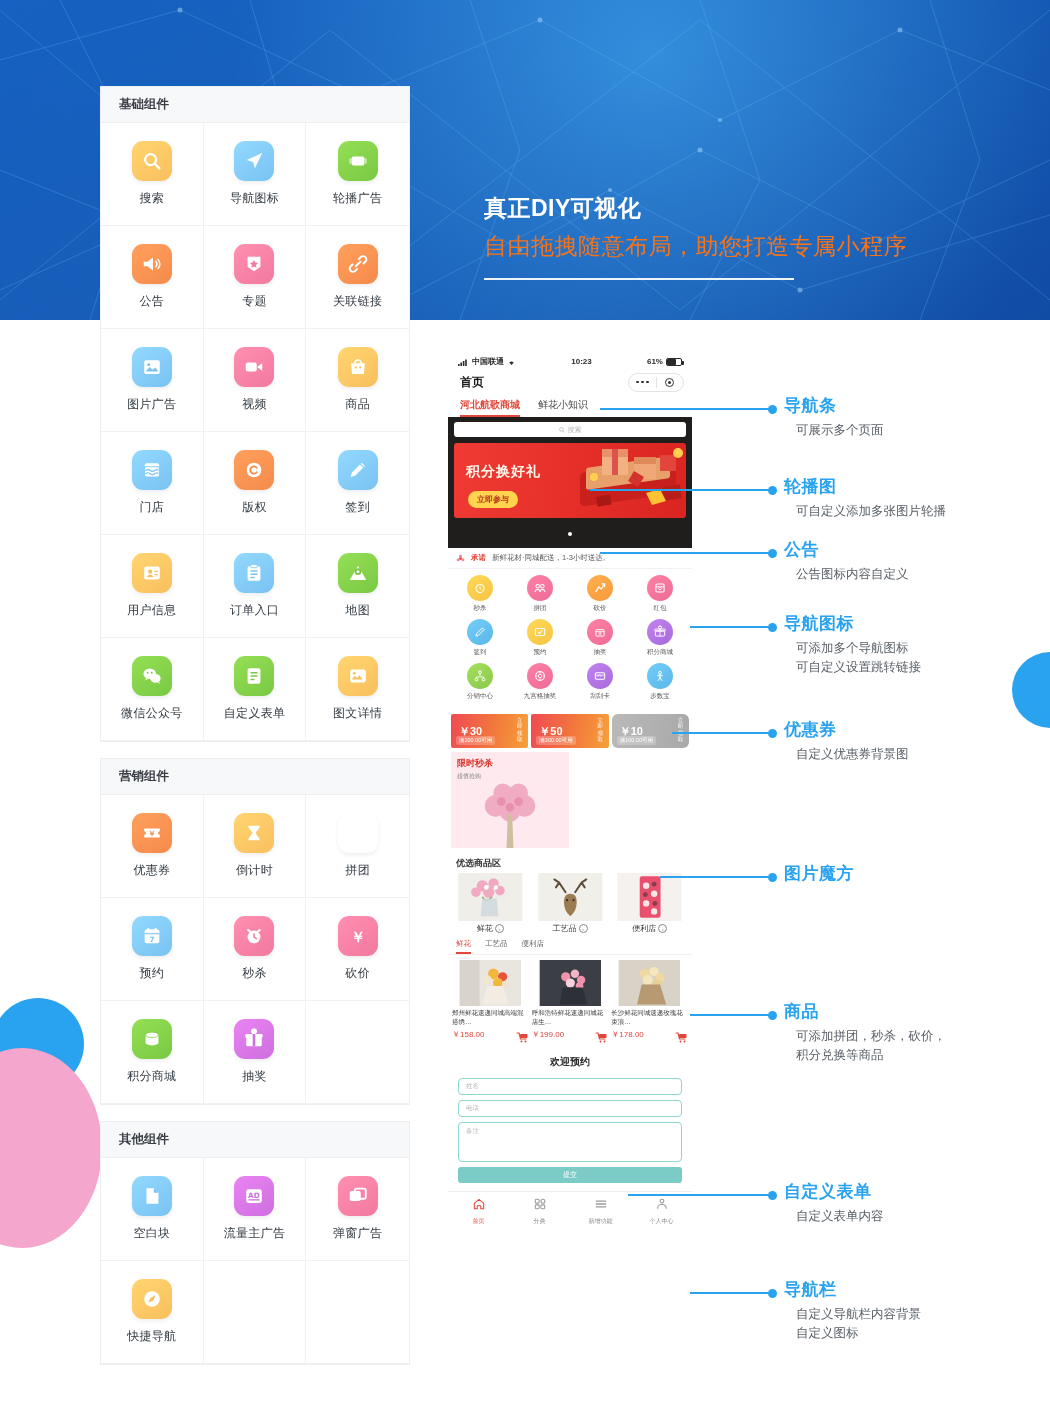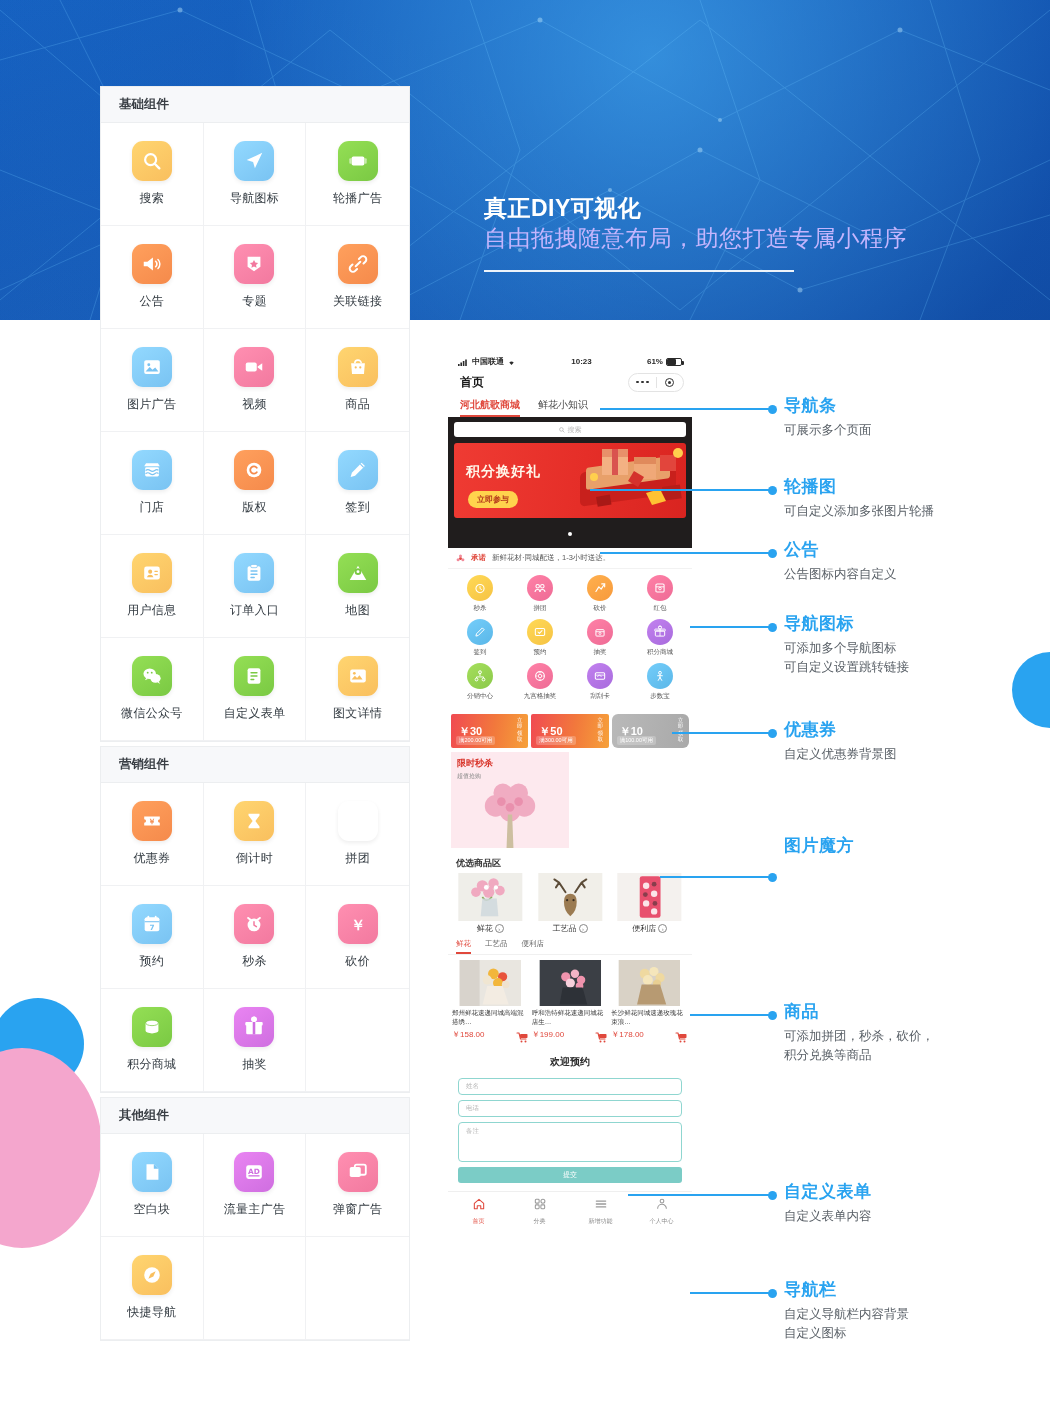--- a/index.html
+++ b/index.html
@@ -42,30 +42,30 @@
     border-radius: 50%; background: #29a3f0;
   }
 
   
   .headline { position: absolute; left: 484px; top: 194px; width: 520px; }
   .headline h1 {
     font-size: 23px; font-weight: bold; color: #ffffff; letter-spacing: .5px;
     line-height: 1.3;
   }
   .headline h2 {
-    font-size: 23px; font-weight: normal; color: #c4b5fd; letter-spacing: .5px;
-    margin-top: 0; line-height: 1.3;
+    font-size: 23px; font-weight: normal; color: #f97316; letter-spacing: .5px;
+    margin-top: 8px; line-height: 1.3;
   }
   .headline .rule {
     margin-top: 16px; width: 310px; height: 2px; background: #ffffff; opacity: .92;
   }
 
   
   .panels { position: absolute; left: 100px; top: 86px; width: 310px; }
-  .panel { background: #fff; border: 1px solid #eceef0; margin-bottom: 4px; }
+  .panel { background: #fff; border: 1px solid #eceef0; margin-bottom: 16px; }
   .panel-head {
     height: 36px; background: #f7f8fa; border-bottom: 1px solid #eceef0;
     display: flex; align-items: center; padding-left: 18px;
     font-size: 12.5px; color: #3a3f45; font-weight: bold;
   }
   .panel-grid { display: flex; flex-wrap: wrap; }
   .cell {
     width: 33.333%; height: 103px;
     border-right: 1px solid #f0f1f3; border-bottom: 1px solid #f0f1f3;
     display: flex; flex-direction: column; align-items: center; justify-content: center;
@@ -230,21 +230,21 @@
     display: flex; border-top: 1px solid #efefef; padding: 5px 0 7px 0;
   }
   .bottomnav .bn { width: 25%; display:flex; flex-direction:column; align-items:center; gap:2px;}
   .bottomnav .bn svg { width: 14px; height: 14px; }
   .bottomnav .bn .bl { font-size: 6px; color: #8a8a8a; }
   .bottomnav .bn.active .bl { color: #e0483c; }
 
   
   .anno { position: absolute; }
   .anno .ttl { font-size: 17px; color: #29a3f0; font-weight: bold; letter-spacing: .5px; }
-  .anno .dsc { font-size: 12.5px; color: #585f66; line-height: 1.55; margin-top: 4px; }
+  .anno .dsc { font-size: 12.5px; color: #585f66; line-height: 1.55; margin-top: 4px; margin-left: 12px; }
   .lead-line { position: absolute; height: 2px; background: #29a3f0; }
   .lead-dot { position: absolute; width: 9px; height: 9px; border-radius: 50%; background: #29a3f0; }
 </style>
 </head>
 <body>
 
 <div class="bg"></div>
 <div class="bg-top-strip">
   <svg class="bg-lines" viewBox="0 0 1050 320" preserveAspectRatio="none">
     <g stroke="#6fc8ff" stroke-width="1" fill="none" opacity="0.45">
@@ -1109,21 +1109,21 @@
     </div>
     <div class="anno" style="left: 784px; top: 612px; width: 260px;">
       <div class="ttl">导航图标</div>
       <div class="dsc" style="white-space: pre-line;">可添加多个导航图标
 可自定义设置跳转链接</div>
     </div>
     <div class="anno" style="left: 784px; top: 718px; width: 260px;">
       <div class="ttl">优惠券</div>
       <div class="dsc" style="white-space: pre-line;">自定义优惠券背景图</div>
     </div>
-    <div class="anno" style="left: 784px; top: 834px; width: 260px;">
+    <div class="anno" style="left: 784px; top: 862px; width: 260px;">
       <div class="ttl">图片魔方</div>
     </div>
     <div class="anno" style="left: 784px; top: 1000px; width: 260px;">
       <div class="ttl">商品</div>
       <div class="dsc" style="white-space: pre-line;">可添加拼团，秒杀，砍价，
 积分兑换等商品</div>
     </div>
     <div class="anno" style="left: 784px; top: 1180px; width: 260px;">
       <div class="ttl">自定义表单</div>
       <div class="dsc" style="white-space: pre-line;">自定义表单内容</div>

